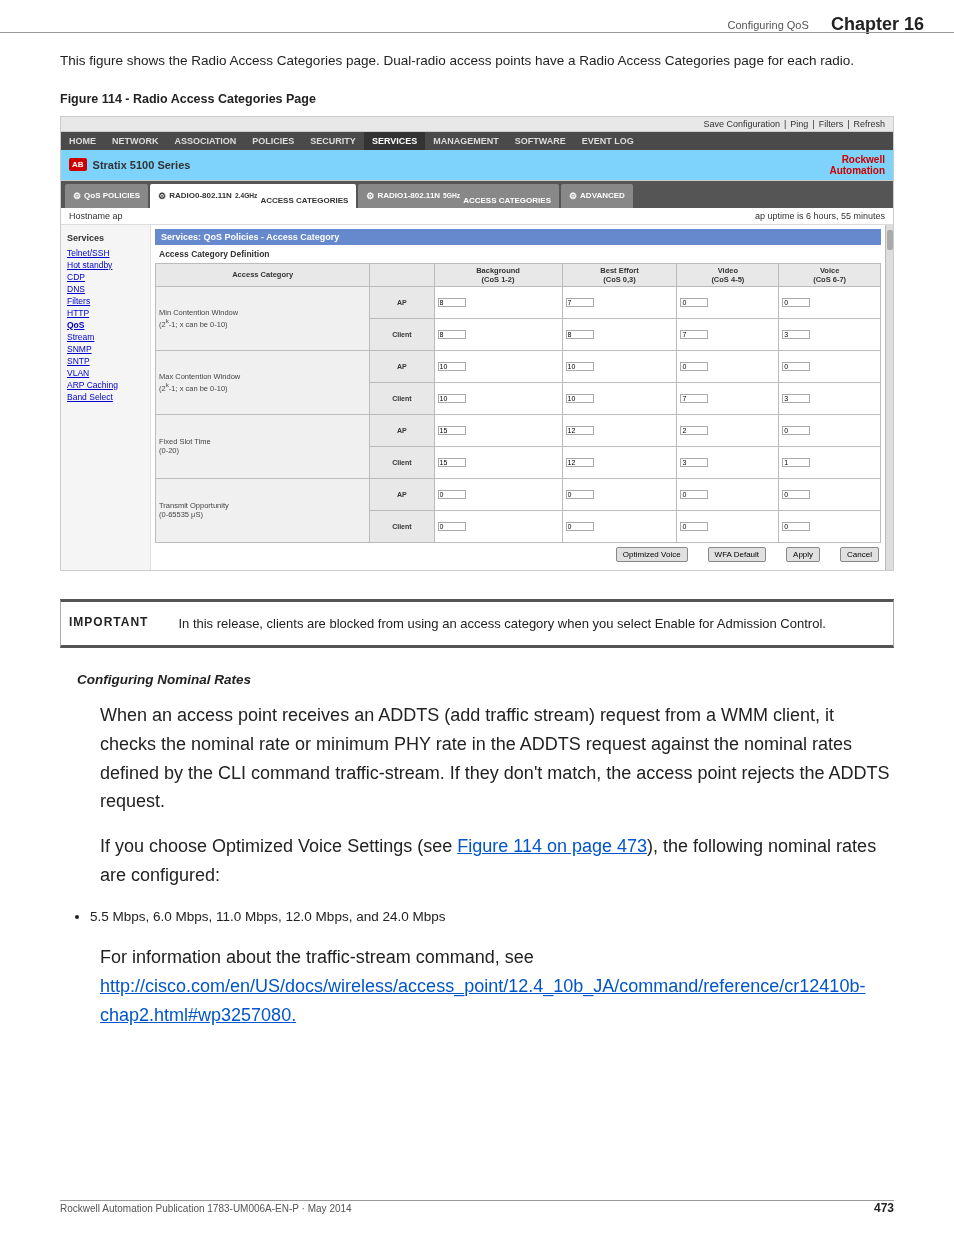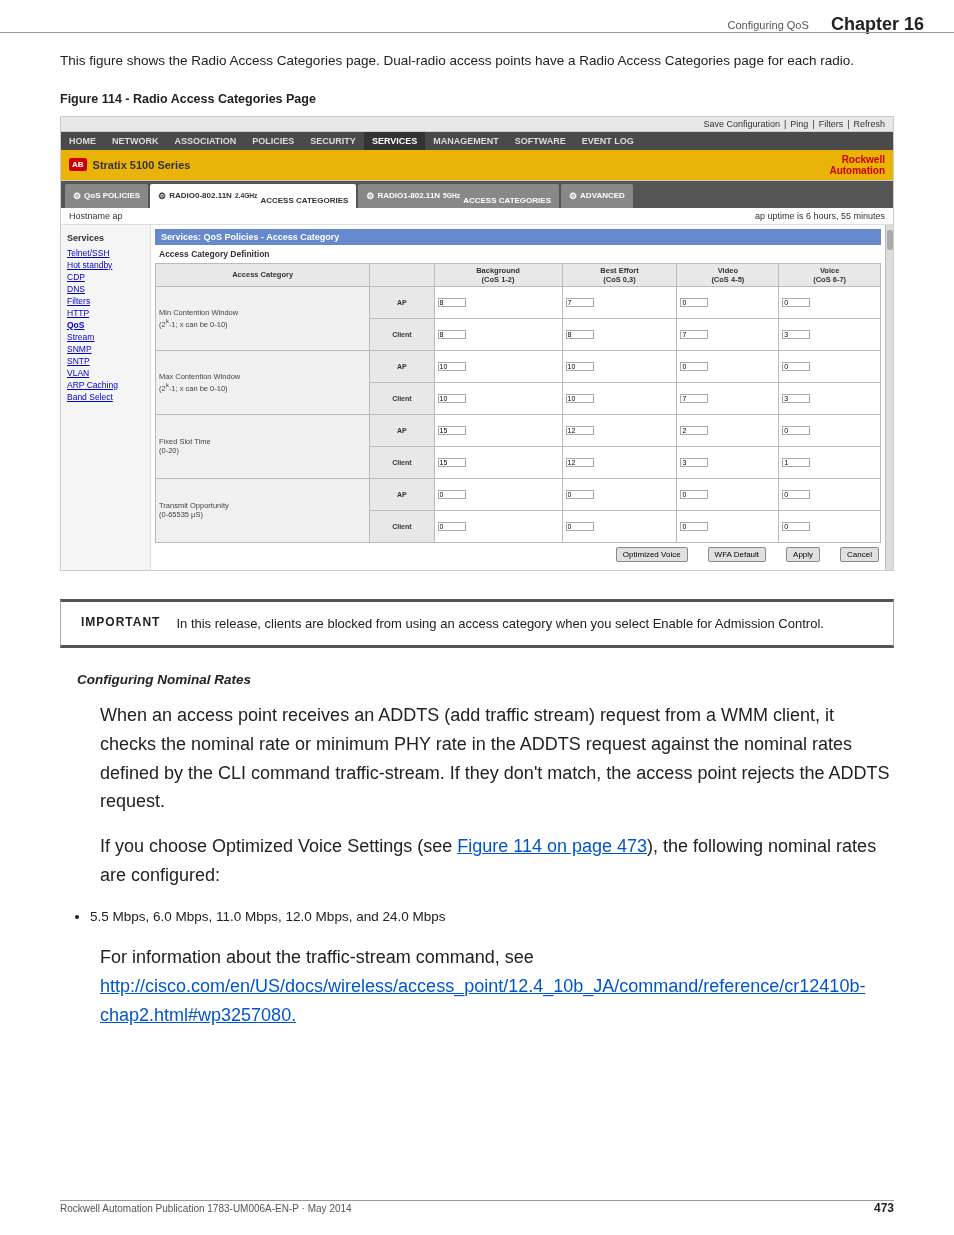--- a/index.html
+++ b/index.html
@@ -94,21 +94,21 @@
       color: #ddd;
       font-size: 9px;
       padding: 4px 8px;
       cursor: pointer;
       font-weight: bold;
     }
     .sc-navbar-item.active { background: #333; color: #fff; }
 
     
     .sc-brandbar {
-      background: #eab308;
+      background: #7dd3fc;
       border-bottom: 1px solid #ccc;
       display: flex;
       justify-content: space-between;
       align-items: center;
       padding: 4px 8px;
     }
     .sc-brand-left {
       display: flex;
       align-items: center;
       gap: 6px;
@@ -273,24 +273,24 @@
       background: #e0e0e0;
       cursor: pointer;
       border-radius: 2px;
     }
 
     
     .important-box {
       border: 1px solid #aaa;
       border-top: 3px solid #555;
       border-bottom: 3px solid #555;
-      padding: 12px 20px;
+      padding: 12px 8px;
       margin-bottom: 24px;
       display: flex;
-      gap: 16px;
+      gap: 30px;
       align-items: flex-start;
     }
     .important-label {
       font-weight: bold;
       font-size: 12px;
       letter-spacing: 1px;
       color: #222;
       white-space: nowrap;
       padding-top: 1px;
     }

